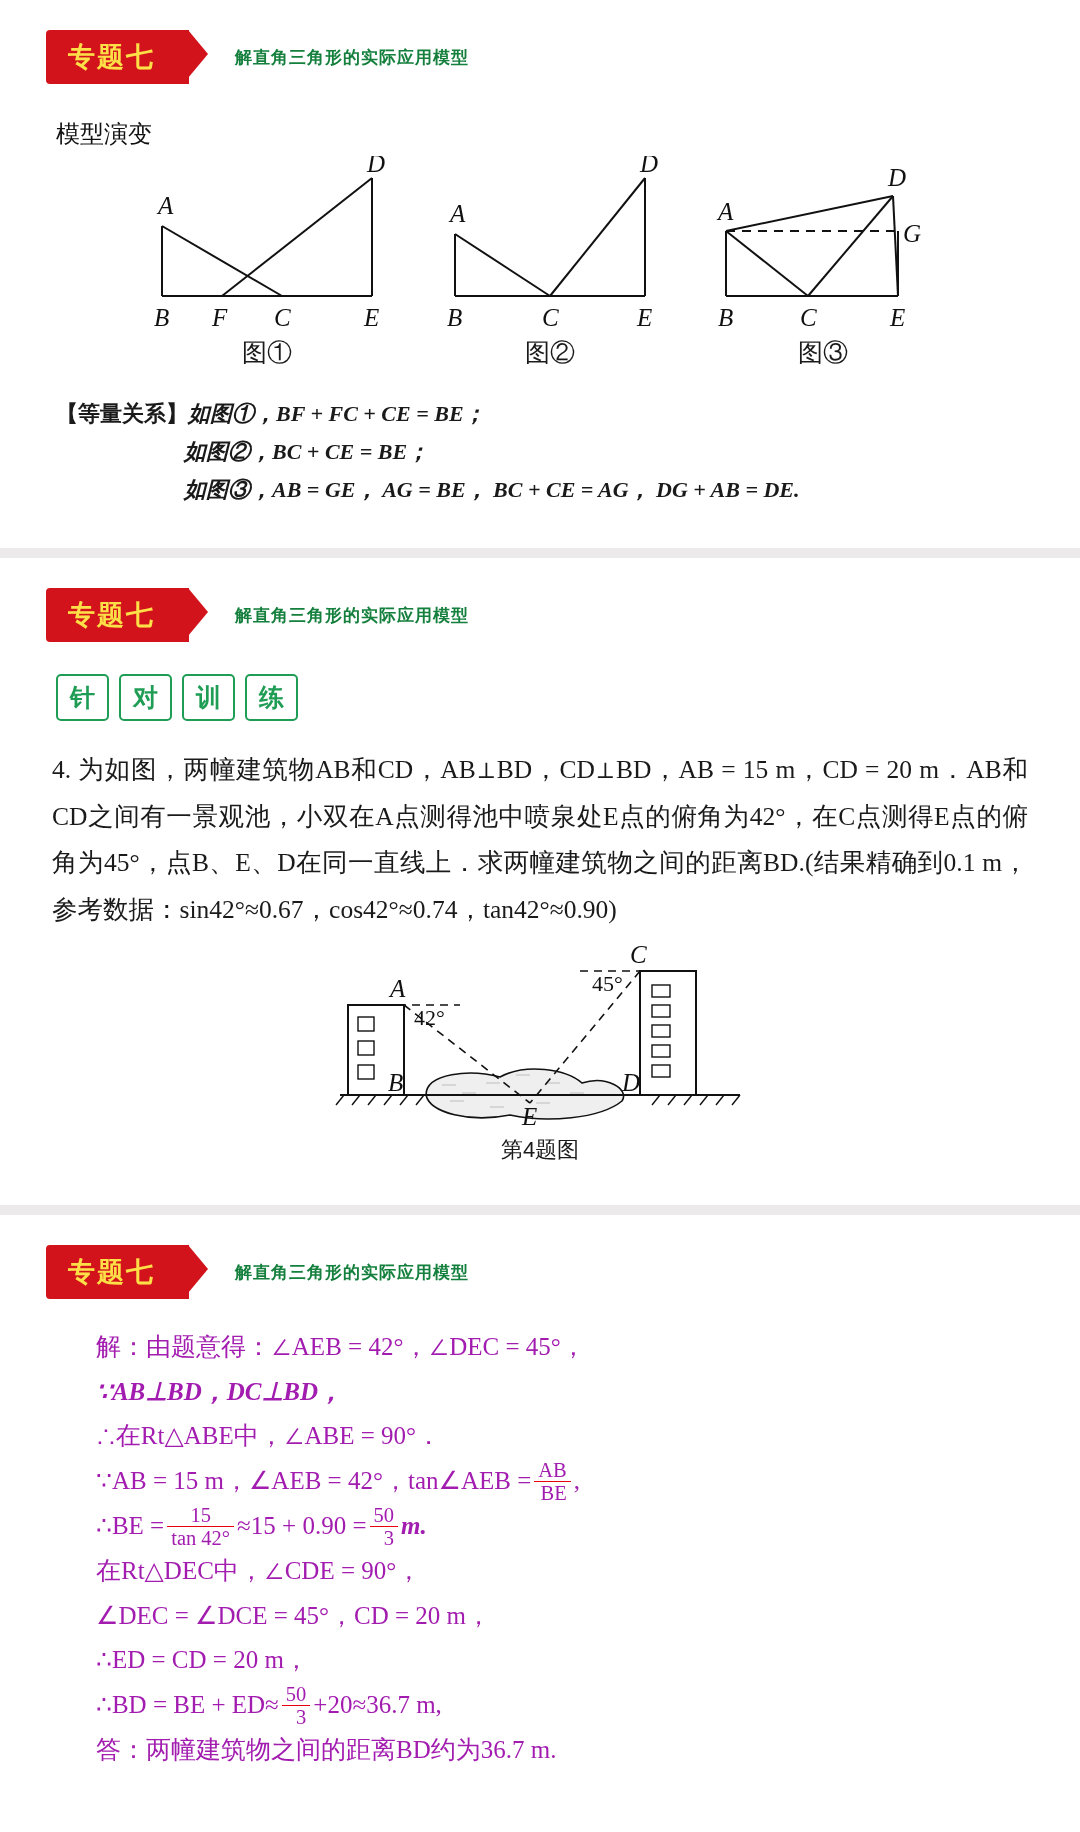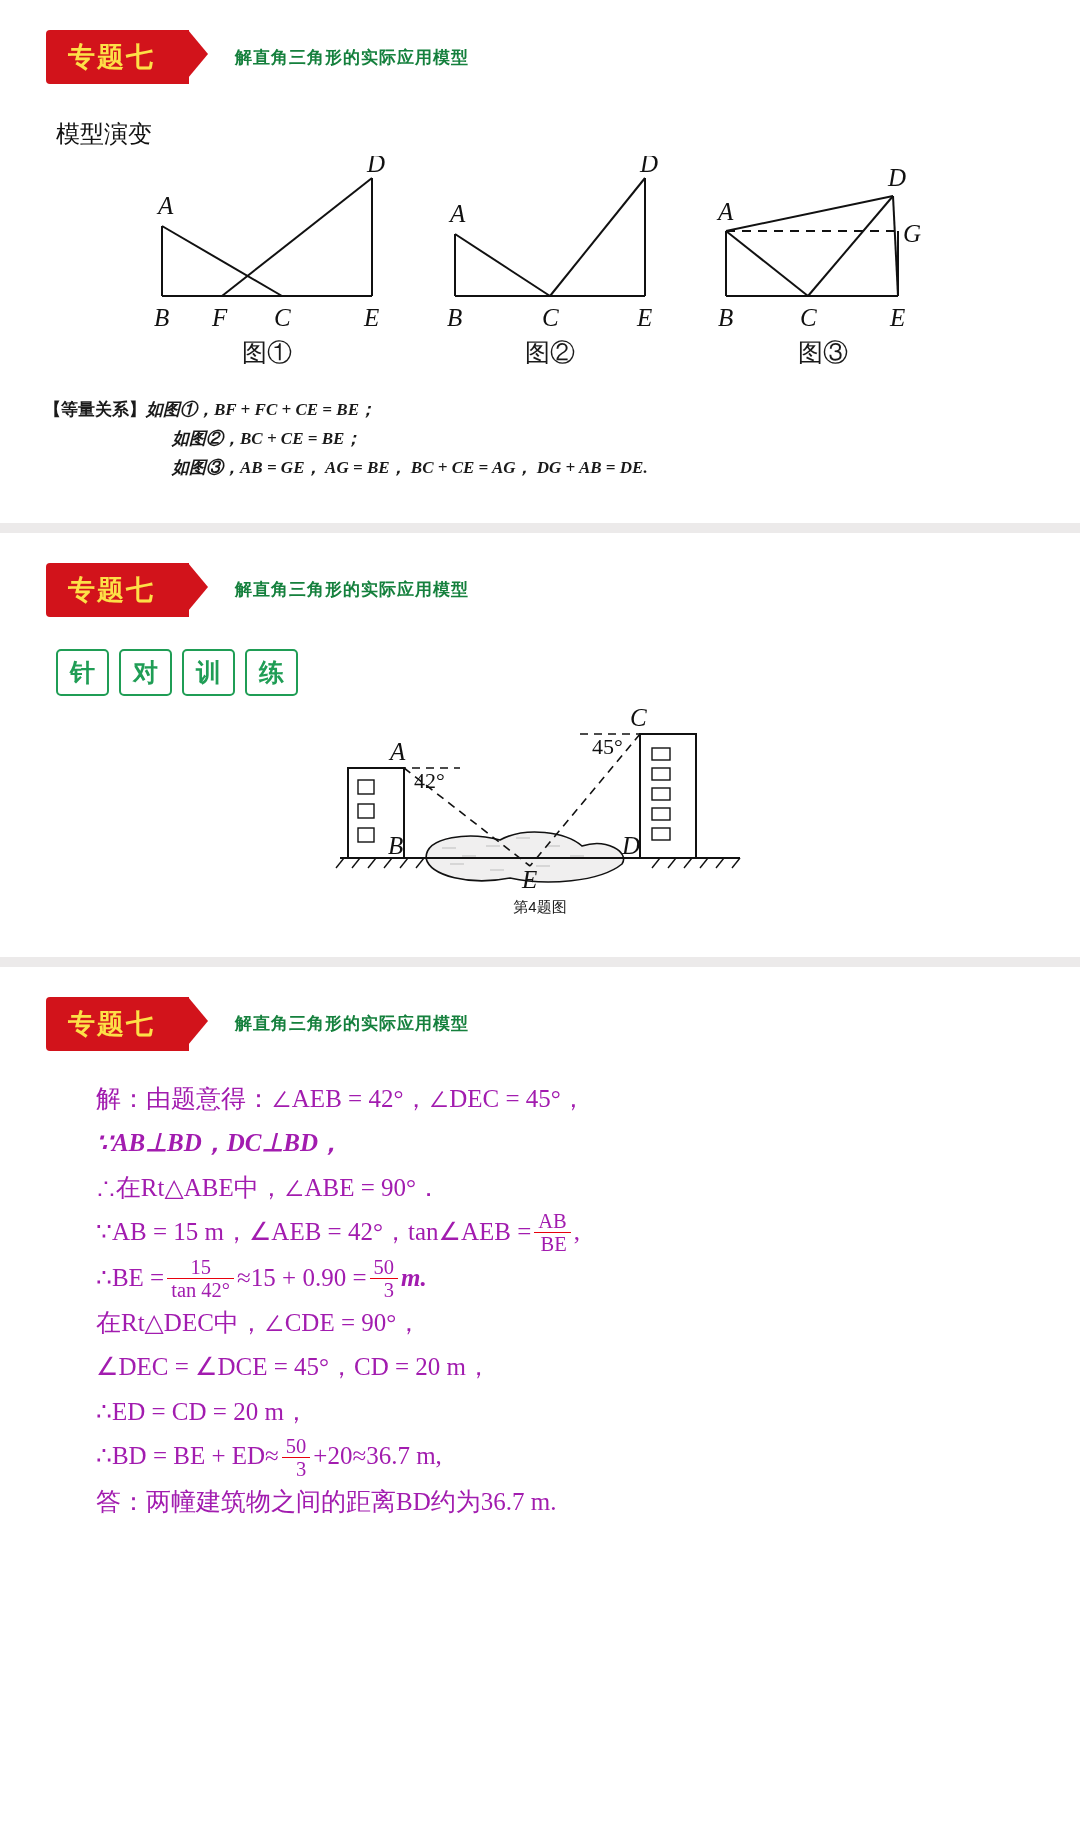--- a/index.html
+++ b/index.html
@@ -68,22 +68,22 @@
     text-align:center;
     font-family:"Liberation Serif", serif;
     font-size:25px;
   }
   svg{display:block;}
   .lbl{font-family:"Liberation Serif", serif;font-style:italic;font-size:25px;fill:#111;}
   .lblc{font-family:"Liberation Serif", serif;font-size:22px;fill:#111;}
 
   
   .relations{
-    margin:26px 0 0 44px;
-    font-size:17px;
+    margin:26px 0 0 56px;
+    font-size:22px;
     line-height:1.72;
   }
   .relations .rlabel{font-family:"Liberation Sans", sans-serif;font-weight:bold;}
   .relations .r{display:block;}
   .relations .indent{padding-left:128px;}
   .it{font-style:italic;font-weight:bold;}
 
   
   .practice{
     margin:32px 0 0 56px;
@@ -101,21 +101,21 @@
 
   
   .question{
     margin:26px 52px 0 52px;
     font-size:25.5px;
     line-height:1.82;
     text-align:justify;
   }
 
   .qfig{display:flex;justify-content:center;margin-top:10px;}
-  .qfigcap{text-align:center;font-family:"Liberation Sans", sans-serif;font-size:15px;margin-top:2px;}
+  .qfigcap{text-align:center;font-family:"Liberation Sans", sans-serif;font-size:22px;margin-top:2px;}
 
   
   .solution{
     margin:26px 0 0 96px;
     color:#a21caf;
     font-size:25px;
     line-height:1.78;
   }
   .solution .ln{display:block;}
   .frac{
@@ -216,20 +216,21 @@
     <div class="btitle">解直角三角形的实际应用模型</div>
   </div>
 
   <div class="practice">
     <span>针</span>
     <span>对</span>
     <span>训</span>
     <span>练</span>
   </div>
 
+  <div class="question">4. 为如图，两幢建筑物AB和CD，AB⊥BD，CD⊥BD，AB = 15 m，CD = 20 m．AB和CD之间有一景观池，小双在A点测得池中喷泉处E点的俯角为42°，在C点测得E点的俯角为45°，点B、E、D在同一直线上．求两幢建筑物之间的距离BD.(结果精确到0.1 m，参考数据：sin42°≈0.67，cos42°≈0.74，tan42°≈0.90)</div>
 
   <div class="qfig">
     <svg width="420" height="190" viewBox="0 0 420 190">
 
       <line x1="10" y1="152" x2="410" y2="152" stroke="#111" stroke-width="2"></line>
       <g stroke="#111" stroke-width="1.4">
         <line x1="14" y1="152" x2="6" y2="162"></line>
           <line x1="30" y1="152" x2="22" y2="162"></line>
         <line x1="46" y1="152" x2="38" y2="162"></line>
           <line x1="62" y1="152" x2="54" y2="162"></line>

